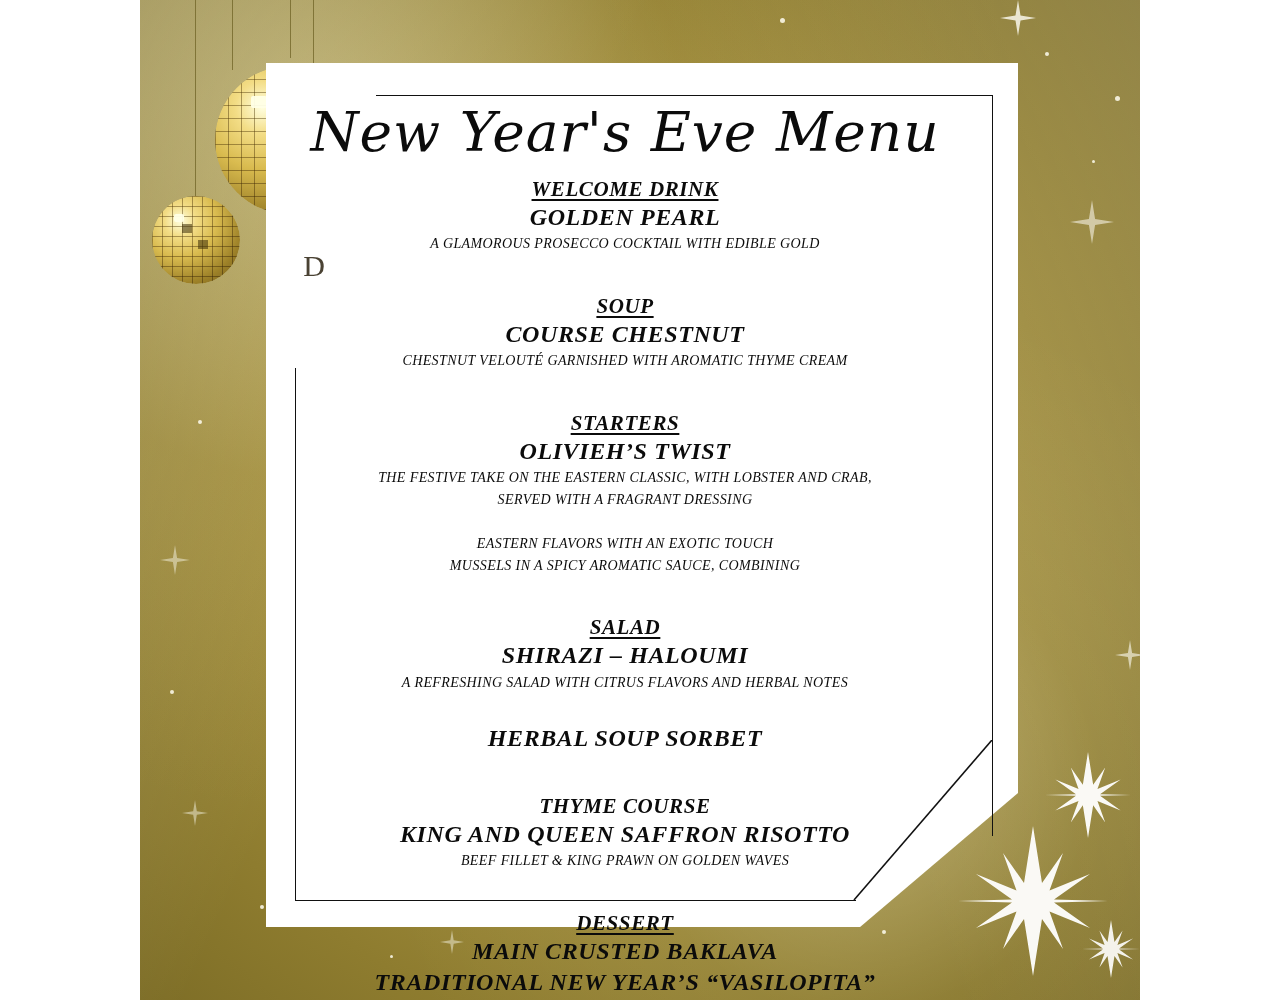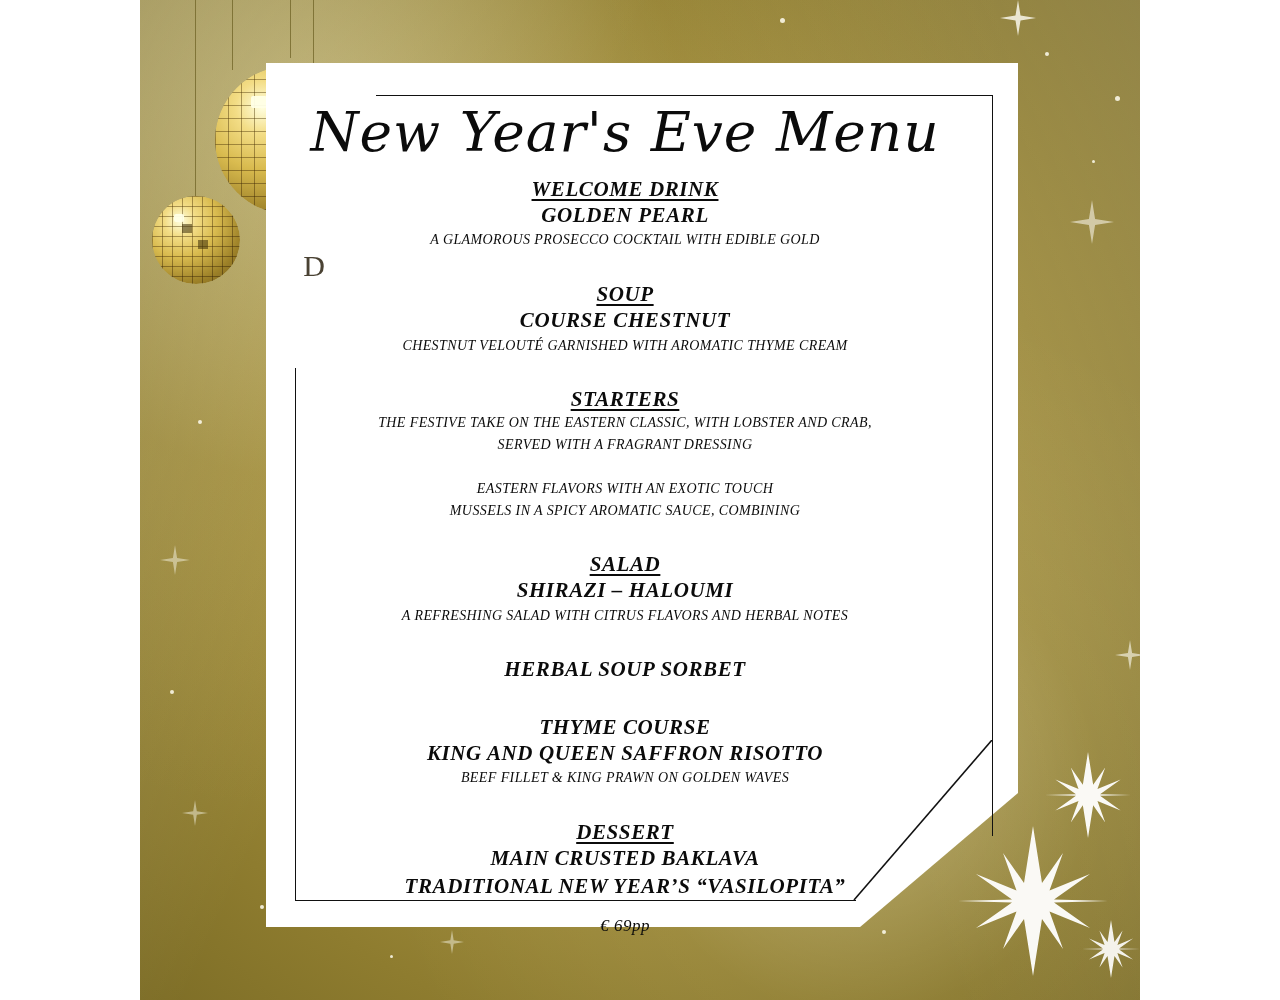--- a/index.html
+++ b/index.html
@@ -209,28 +209,29 @@
 
   .heading {
     font-family: "Liberation Serif", serif;
     font-style: italic;
     font-weight: bold;
     font-size: 21px;
     text-decoration: underline;
     text-underline-offset: 3px;
     letter-spacing: 0.6px;
     line-height: 1.25;
+    margin-top: 8px;
   }
   .heading.nounderline { text-decoration: none; }
 
   .dish {
     font-family: "Liberation Serif", serif;
     font-style: italic;
     font-weight: bold;
-    font-size: 21px;
+    font-size: 24px;
     letter-spacing: 0.6px;
     line-height: 1.3;
   }
 
   .desc {
     font-family: Liberation Serif, serif;
     font-style: italic;
     font-size: 14px;
     letter-spacing: 0.4px;
     line-height: 1.55;
@@ -340,20 +341,21 @@
     <div class="section">
       <div class="heading">SOUP</div>
       <div class="dish">COURSE CHESTNUT</div>
       <div class="desc">CHESTNUT VELOUTÉ GARNISHED WITH AROMATIC THYME CREAM</div>
     </div>
 
     <div class="gap-lg"></div>
 
     <div class="section">
       <div class="heading">STARTERS</div>
+      <div class="dish">OLIVIEH’S TWIST</div>
       <div class="desc">THE FESTIVE TAKE ON THE EASTERN CLASSIC, WITH LOBSTER AND CRAB,</div>
       <div class="desc">SERVED WITH A FRAGRANT DRESSING</div>
       <div class="gap-md"></div>
       <div class="desc">EASTERN FLAVORS WITH AN EXOTIC TOUCH</div>
       <div class="desc">MUSSELS IN A SPICY AROMATIC SAUCE, COMBINING</div>
     </div>
 
     <div class="gap-lg"></div>
 
     <div class="section">

